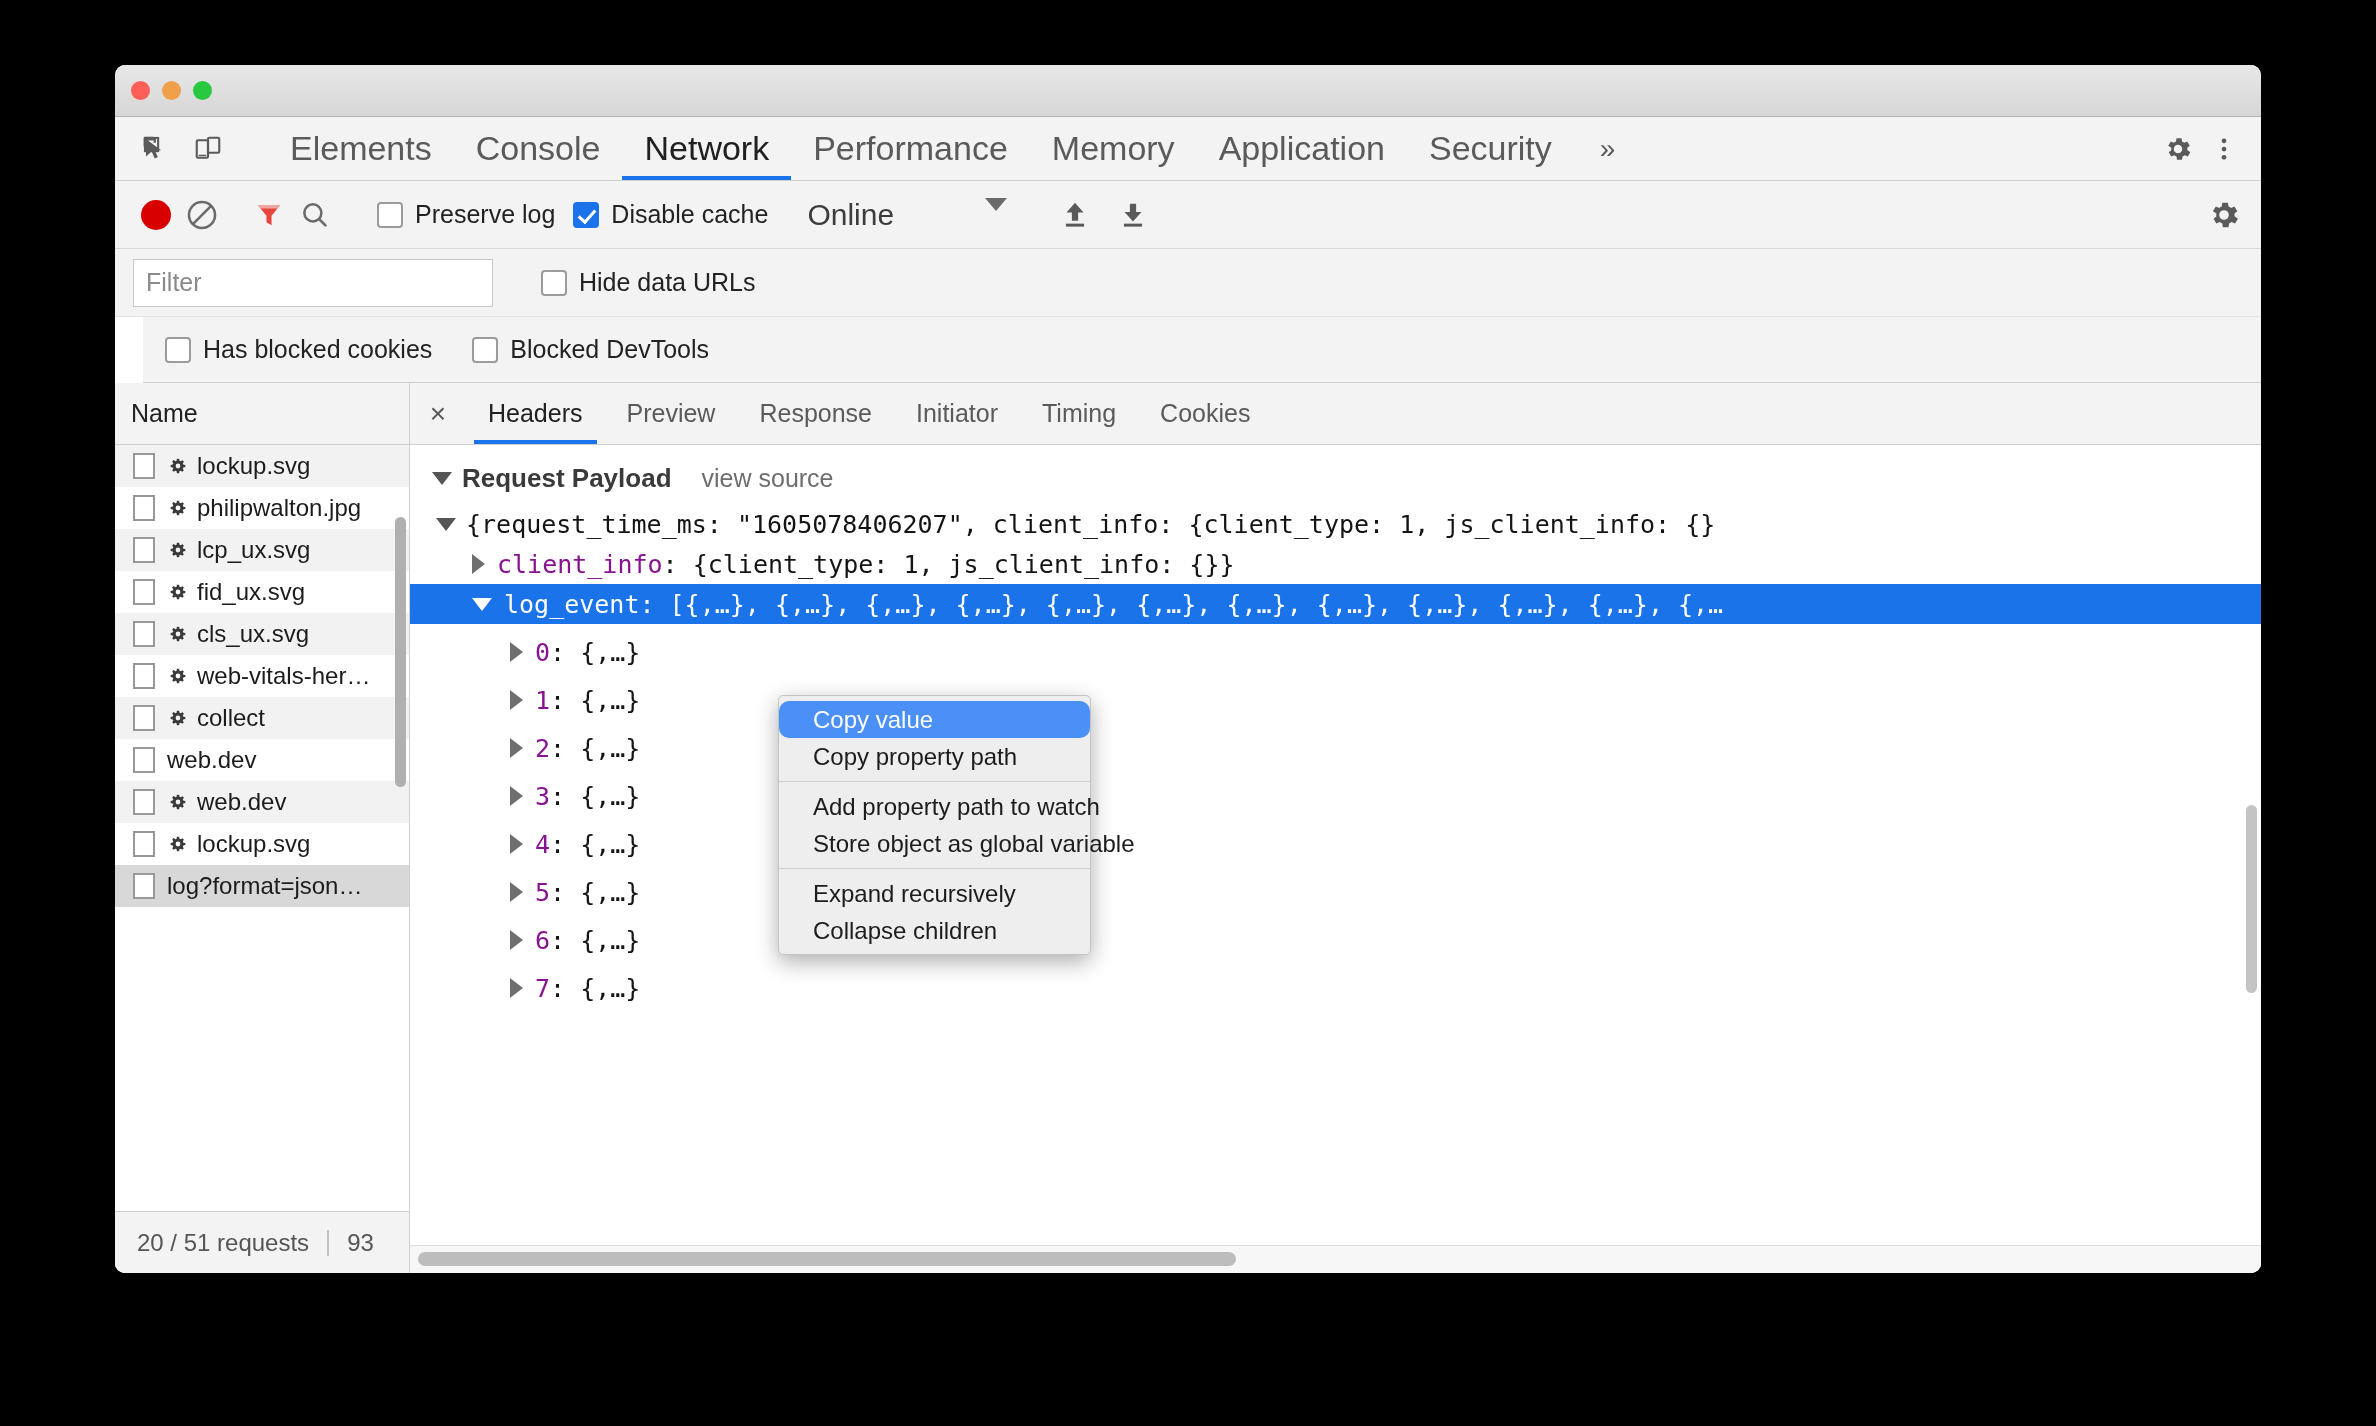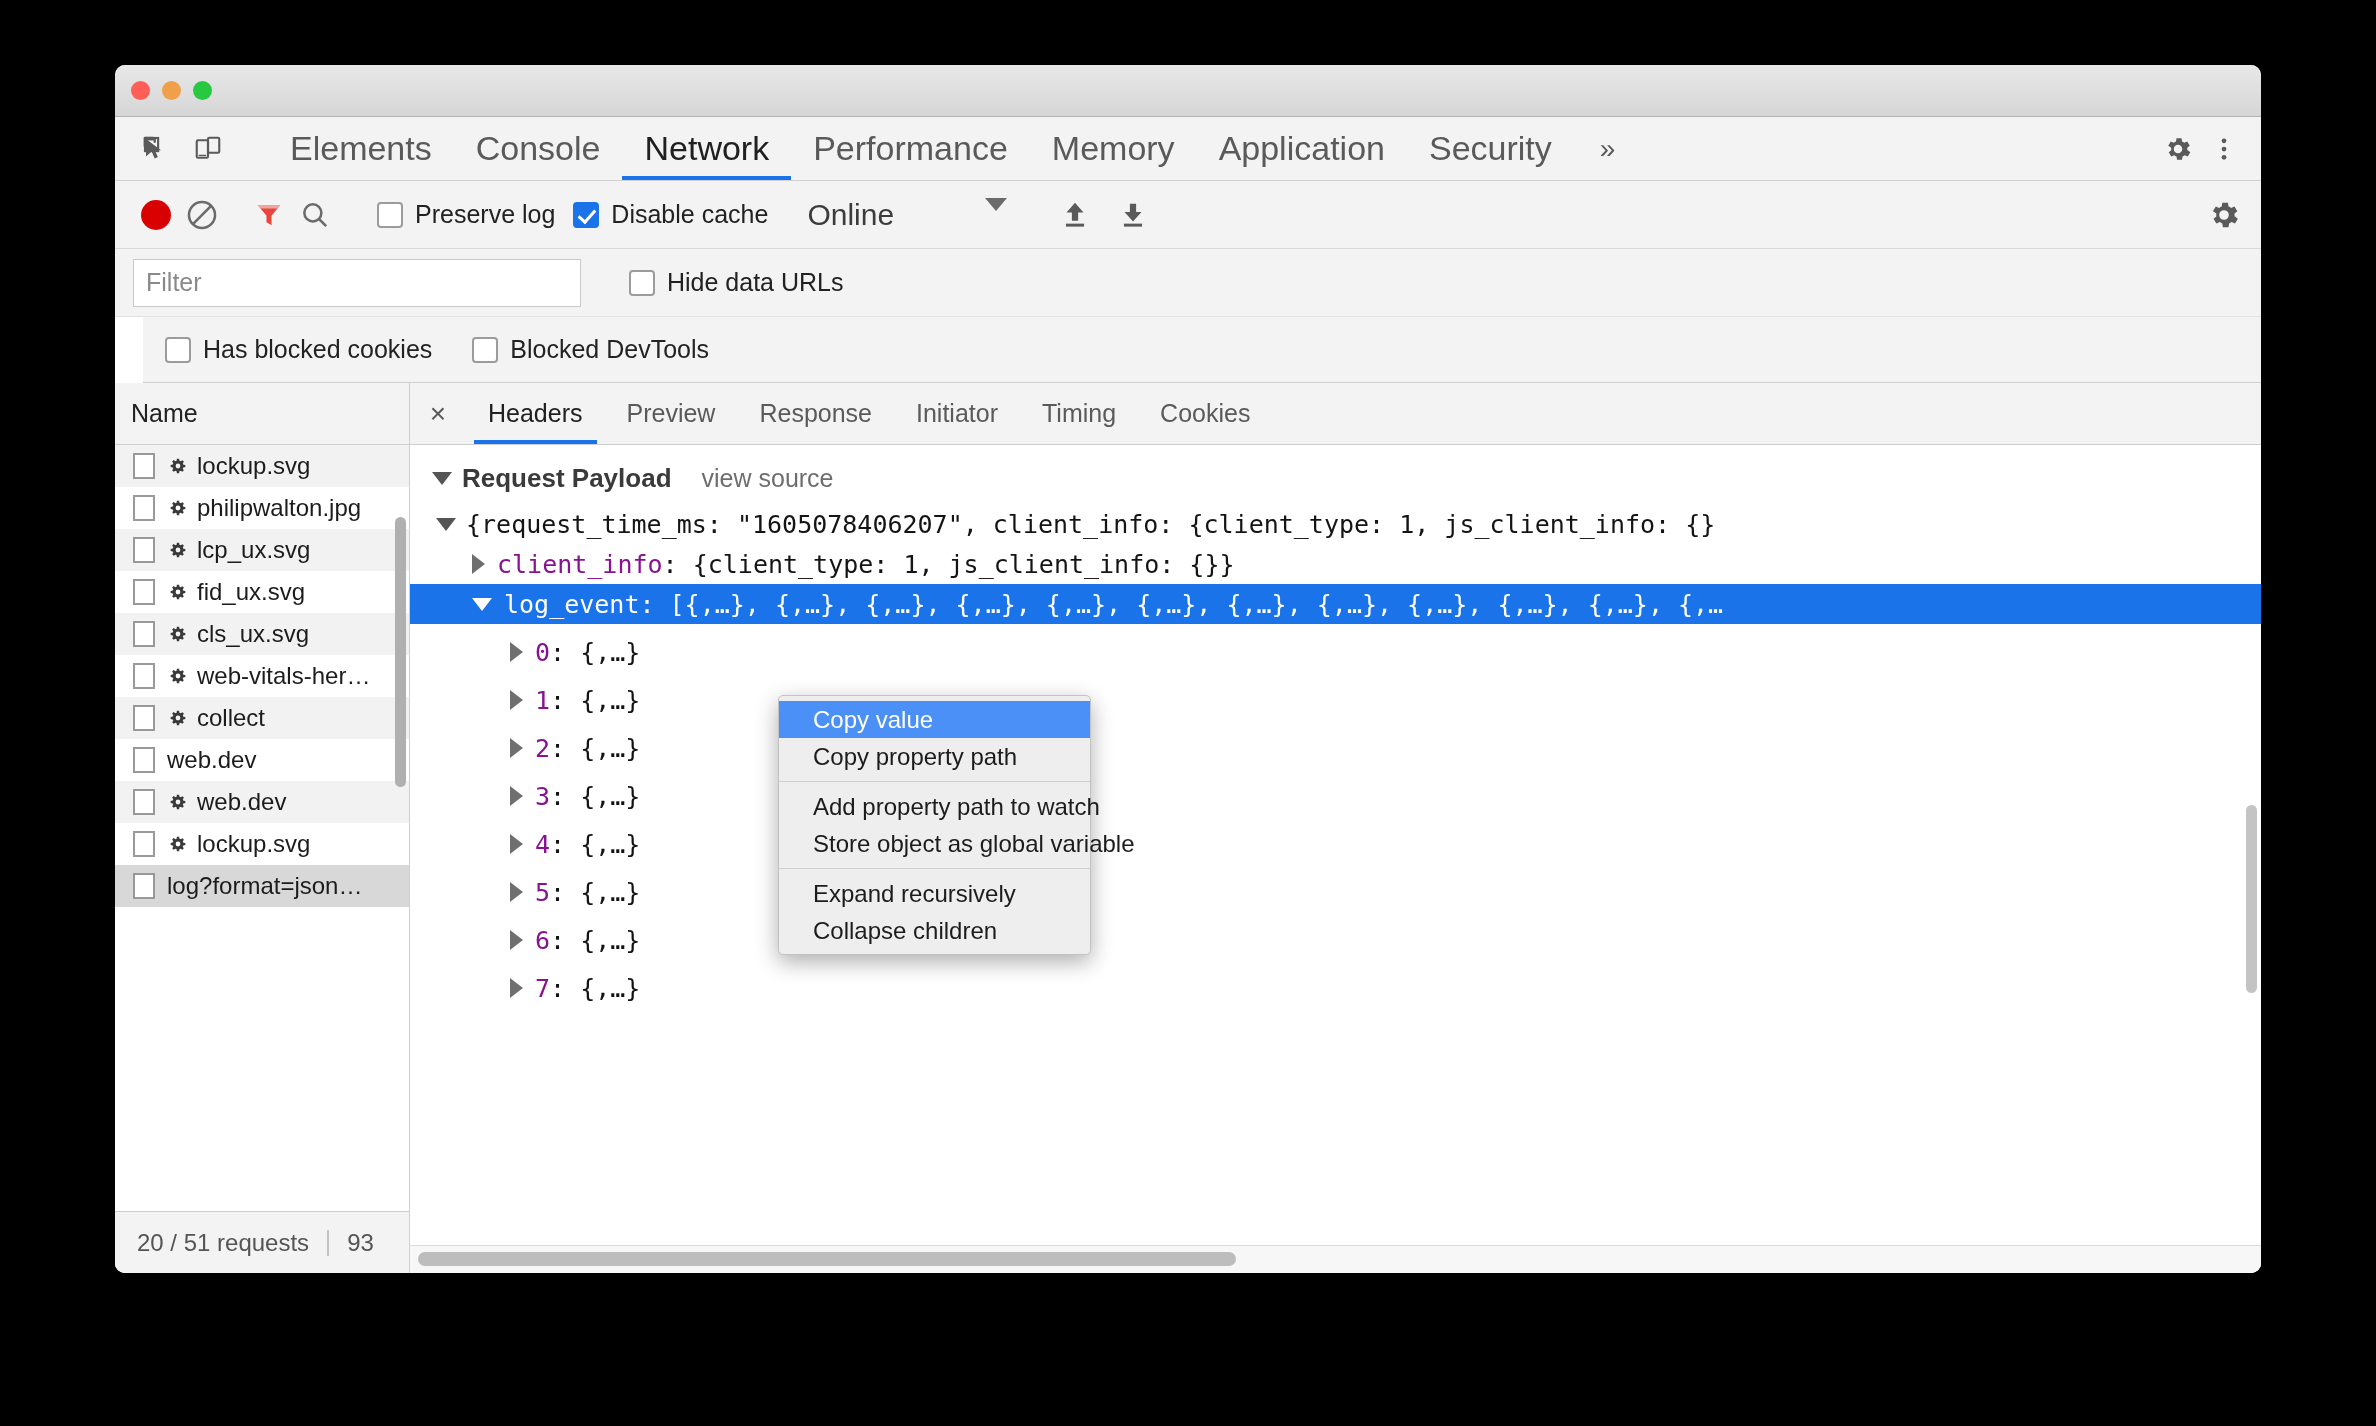--- a/index.html
+++ b/index.html
@@ -142,21 +142,21 @@
   
   #filterbar {
     height: 68px;
     background: #f3f3f3;
     border-bottom: 1px solid #e2e2e2;
     display: flex; align-items: center;
     padding: 0 14px 0 18px;
     flex: 0 0 auto;
   }
   #filter-input {
-    width: 448px; height: 48px;
+    width: 360px; height: 48px;
     background: #ffffff;
     border: 1px solid #c9c9c9;
     font-size: 25px;
     color: #8a8a8a;
     padding: 0 12px;
     font-family: "Liberation Sans", sans-serif;
   }
   #filter-input::placeholder { color: #8a8a8a; }
   .ftypes { display: flex; align-items: center; margin-left: 8px; }
   .ftype {
@@ -323,20 +323,21 @@
     padding: 5px 0;
     z-index: 40;
   }
   .mi {
     height: 37px;
     display: flex; align-items: center;
     padding-left: 34px;
     font-size: 24px;
     color: #1c1c1c;
     white-space: nowrap;
+    border-radius: 10px;
   }
   .mi.sel { background: #4a90f7; color: #ffffff; }
   .msep { height: 1px; background: #cfcfcf; margin: 6px 0; }
 
   
   #det-vscroll {
     position: absolute; right: 4px; top: 360px;
     width: 11px; height: 188px;
     background: #c4c4c4; border-radius: 6px; z-index: 30;
   }

